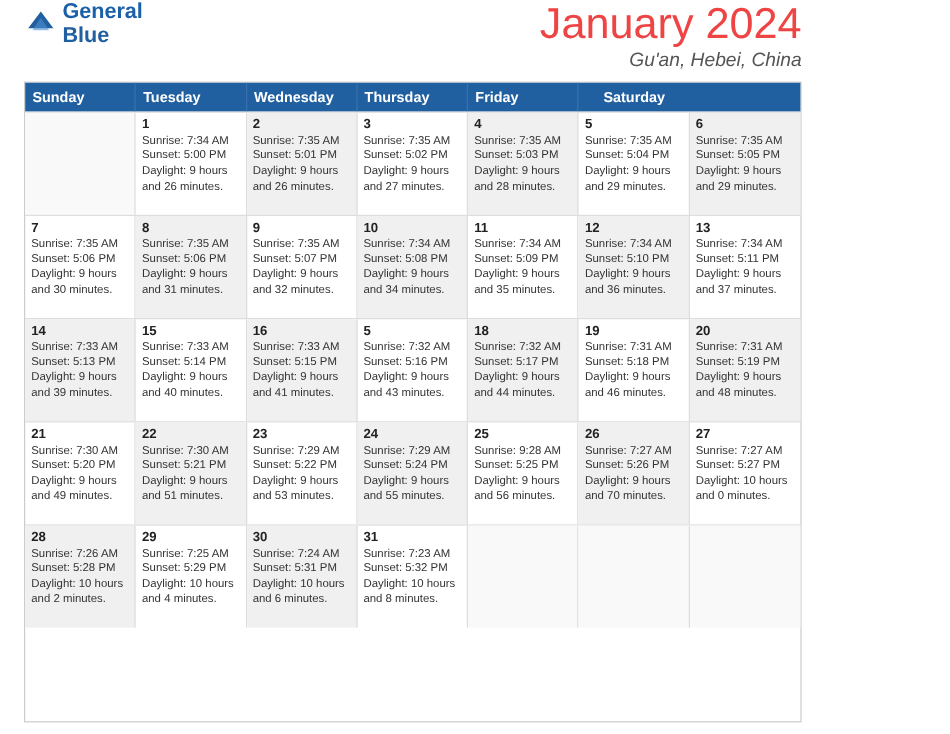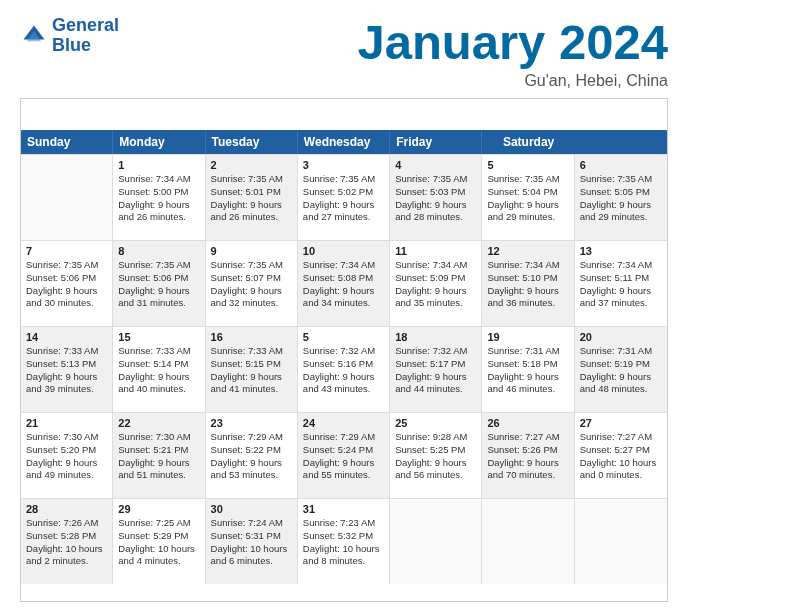--- a/index.html
+++ b/index.html
@@ -6,21 +6,21 @@
     body {
       font-family: Arial, sans-serif;
       background: #fff;
       width: 792px;
       height: 612px;
       overflow: hidden;
     }
     .page {
       width: 688px;
       height: 612px;
-      padding: 16px 20px 10px 20px;
+      padding: 0 20px 10px 20px;
       display: flex;
       flex-direction: column;
     }
     .header {
       display: flex;
       justify-content: space-between;
       align-items: flex-start;
       margin-bottom: 8px;
     }
     .logo {
@@ -38,39 +38,39 @@
       color: #1a5fa8;
     }
     .logo-icon {
       width: 28px;
       height: 28px;
     }
     .title-block {
       text-align: right;
     }
     .month-title {
-      font-size: 49px;
-      font-weight: 700;
-      color: #0369a1;
+      font-size: 36px;
+      font-weight: 400;
+      color: #ef4444;
       line-height: 1.1;
     }
     .location {
       font-size: 16px;
       color: #555;
       margin-top: 2px;
+      font-style: italic;
     }
     .calendar {
       flex: 1;
       border: 1px solid #ccc;
     }
     .cal-header {
       display: grid;
       grid-template-columns: repeat(7, 1fr);
       background-color: #2060a0;
-      margin-top: 31px;
     }
     .cal-header-cell {
       color: #fff;
       font-size: 12px;
       font-weight: bold;
       padding: 5px 6px;
       border-right: 1px solid #3a70b0;
     }
     .cal-header-cell:last-child { border-right: none; text-align: center; }
     .cal-body {
@@ -123,23 +123,23 @@
     </div>
     <div class="title-block">
       <div class="month-title">January 2024</div>
       <div class="location">Gu'an, Hebei, China</div>
     </div>
   </div>
 
   <div class="calendar">
     <div class="cal-header">
     <div class="cal-header-cell">Sunday</div>
-        <div class="cal-header-cell">Monday</div>
         <div class="cal-header-cell">Tuesday</div>
         <div class="cal-header-cell">Wednesday</div>
+        <div class="cal-header-cell">Thursday</div>
         <div class="cal-header-cell">Friday</div>
         <div class="cal-header-cell">Saturday</div>
       </div>
     <div class="cal-body">
     <div class="cal-row">
           <div class="cal-cell empty"></div>
           <div class="cal-cell">
             <span class="day-num">1</span>
             <span class="cell-line">Sunrise: 7:34 AM</span>
             <span class="cell-line">Sunset: 5:00 PM</span>

